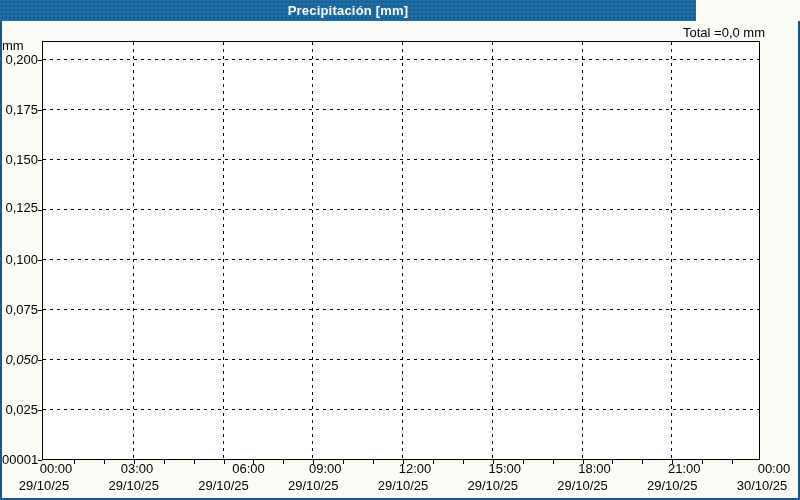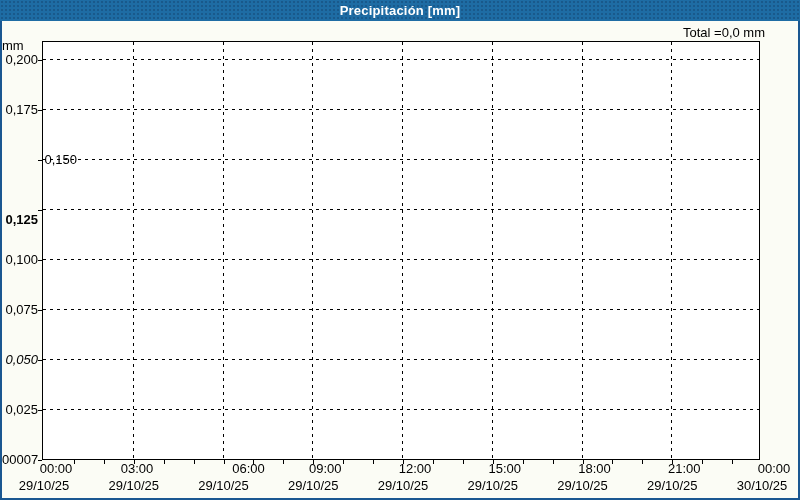--- a/index.html
+++ b/index.html
@@ -10,21 +10,21 @@
     overflow: hidden;
   }
   .app {
     position: relative;
     width: 800px; height: 500px;
     box-sizing: border-box;
     background: var(--bg, #FBFCF5);
   }
   .titlebar {
     position: absolute; left: 0; top: 0;
-    width: 800px; height: 21px;
+    width: 696px; height: 21px;
     background-color: var(--titlebar, #1E6CA4);
     background-image: radial-gradient(circle, rgba(0,0,30,0.18) 1px, transparent 1.2px);
     background-size: 4px 4px;
     color: var(--title-text, #fff);
     font-size: 13px; font-weight: bold;
     text-align: center; line-height: 21px;
     letter-spacing: 0.2px;
   }
   .content {
     position: absolute; left: 0; top: 21px;
@@ -108,33 +108,33 @@
         <div class="vgrid" style="left: 449px;"></div>
         <div class="vgrid" style="left: 539px;"></div>
         <div class="vgrid" style="left: 628px;"></div>
       </div>
     <div id="axes">
         <div class="ytick" style="top: 39px;"></div>
         <div class="ylabel" style="top: 32px;">0,200</div>
         <div class="ytick" style="top: 89px;"></div>
         <div class="ylabel" style="top: 82px;">0,175</div>
         <div class="ytick" style="top: 139px;"></div>
-        <div class="ylabel" style="top: 132px; margin-left: 39px;">0,150</div>
+        <div class="ylabel" style="top: 132px;">0,150</div>
         <div class="ytick" style="top: 189px;"></div>
-        <div class="ylabel" style="top: 192px; font-weight: bold;">0,125</div>
+        <div class="ylabel" style="top: 180px;">0,125</div>
         <div class="ytick" style="top: 239px;"></div>
         <div class="ylabel" style="top: 232px;">0,100</div>
         <div class="ytick" style="top: 289px;"></div>
         <div class="ylabel" style="top: 282px;">0,075</div>
         <div class="ytick" style="top: 339px;"></div>
         <div class="ylabel" style="top: 332px; font-style: italic;">0,050</div>
         <div class="ytick" style="top: 389px;"></div>
         <div class="ylabel" style="top: 382px;">0,025</div>
         <div class="ytick" style="top: 439px;"></div>
-        <div class="ylabel" style="top: 432px;">00007</div>
+        <div class="ylabel" style="top: 432px;">00001</div>
         <div class="xtick" style="left: 72px;"></div>
         <div class="xtick" style="left: 102px;"></div>
         <div class="xtick" style="left: 132px;"></div>
         <div class="xtick" style="left: 162px;"></div>
         <div class="xtick" style="left: 192px;"></div>
         <div class="xtick" style="left: 222px;"></div>
         <div class="xtick" style="left: 251px;"></div>
         <div class="xtick" style="left: 281px;"></div>
         <div class="xtick" style="left: 311px;"></div>
         <div class="xtick" style="left: 341px;"></div>

